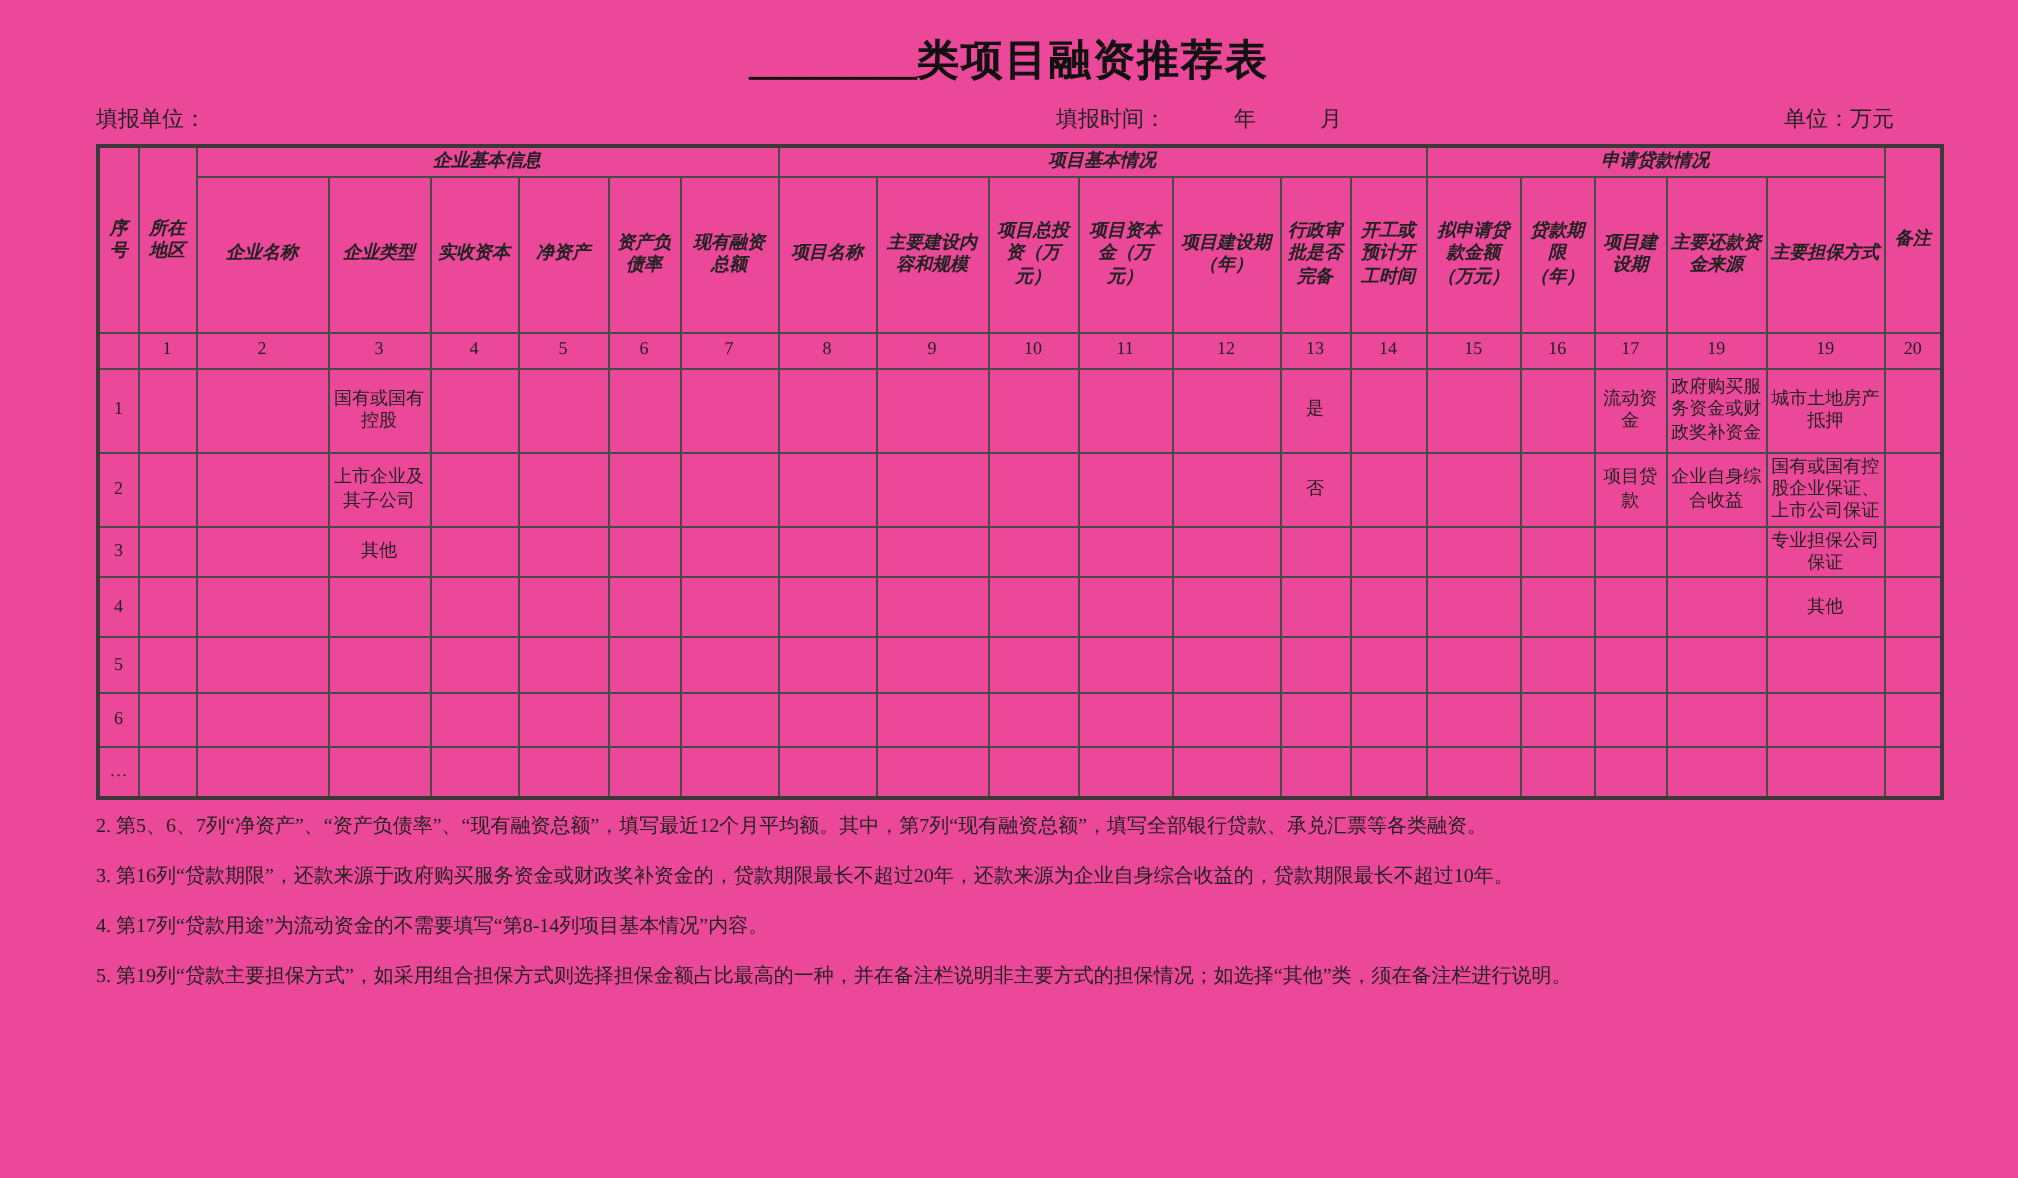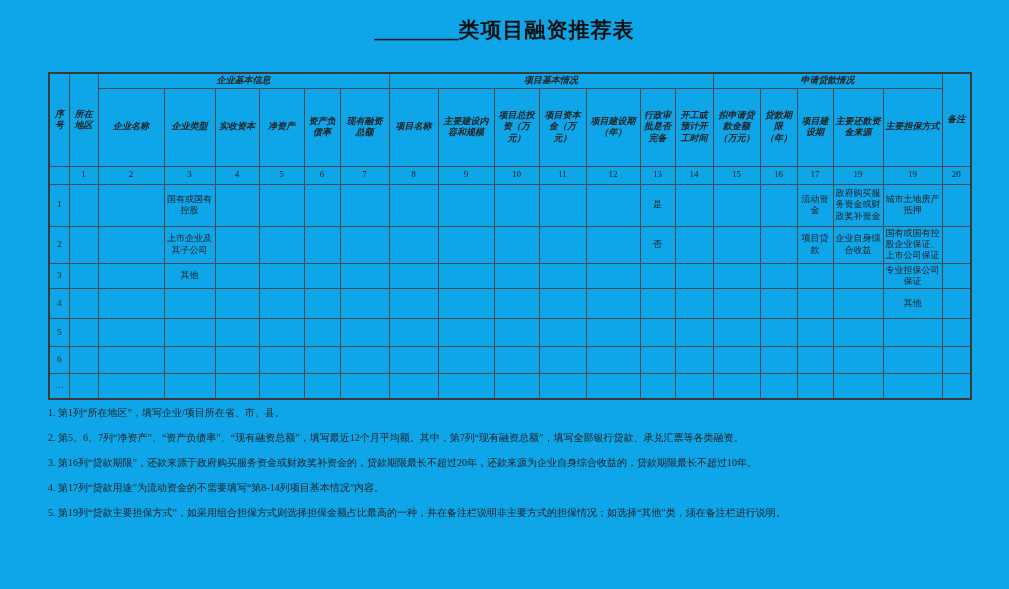--- a/index.html
+++ b/index.html
@@ -1,21 +1,21 @@
 <!DOCTYPE html>
 <html><head>
 <meta charset="utf-8">
 <style>
   * { box-sizing: border-box; margin: 0; padding: 0; }
   html,body { width:1009px; height:589px; }
   body {
     font-family: "Liberation Serif", "DejaVu Serif", serif;
     background:#ffffff; color:#1c1c1c; position:relative;
   }
-  .sheet { position:relative; width:1009px; height:589px; background:#0ea5e9; }
+  .sheet { position:relative; width:1009px; height:589px; background:#ec4899; }
 
   
   .title { position:absolute; top:16px; left:0; width:100%; text-align:center;
            font-size:21px; font-weight:bold; color:#111; letter-spacing:1px; }
   .title .blank { letter-spacing:0; font-weight:bold; }
 
   
   .meta { position:absolute; top:52px; left:0; width:100%; height:16px; font-size:11px; color:#222; }
   .meta .fill-unit { position:absolute; left:48px; top:0; }
   .meta .fill-time { position:absolute; left:528px; top:0; }
@@ -44,20 +44,27 @@
 </style>
 </head>
 <body>
 
 <div class="sheet">
 
   <div class="title">
     <span class="blank">________</span><span>类项目融资推荐表</span>
   </div>
 
+  <div class="meta">
+    <span class="fill-unit">填报单位：</span>
+    <span class="fill-time">
+      <span>填报时间：</span><span class="yr">年</span><span class="mo">月</span>
+    </span>
+    <span class="unit">单位：万元</span>
+  </div>
 
   <table class="main">
     <colgroup>
       <col style="width:20px">
         <col style="width:29px">
         <col style="width:66px">
         <col style="width:51px">
         <col style="width:44px">
         <col style="width:45px">
         <col style="width:36px">
@@ -296,20 +303,19 @@
           <td></td>
           <td></td>
           <td></td>
           <td></td>
           <td></td>
     </tr>
   </tbody>
     </table>
 
   <div class="notes">
-    <p class="note">1. 第1列“所在地区”，填写企业/项目所在省、市、县。</p>
     <p class="note">2. 第5、6、7列“净资产”、“资产负债率”、“现有融资总额”，填写最近12个月平均额。其中，第7列“现有融资总额”，填写全部银行贷款、承兑汇票等各类融资。</p>
     <p class="note">3. 第16列“贷款期限”，还款来源于政府购买服务资金或财政奖补资金的，贷款期限最长不超过20年，还款来源为企业自身综合收益的，贷款期限最长不超过10年。</p>
     <p class="note">4. 第17列“贷款用途”为流动资金的不需要填写“第8-14列项目基本情况”内容。</p>
     <p class="note">5. 第19列“贷款主要担保方式”，如采用组合担保方式则选择担保金额占比最高的一种，并在备注栏说明非主要方式的担保情况；如选择“其他”类，须在备注栏进行说明。</p>
   </div>
 
 </div>
 
 </body></html>

